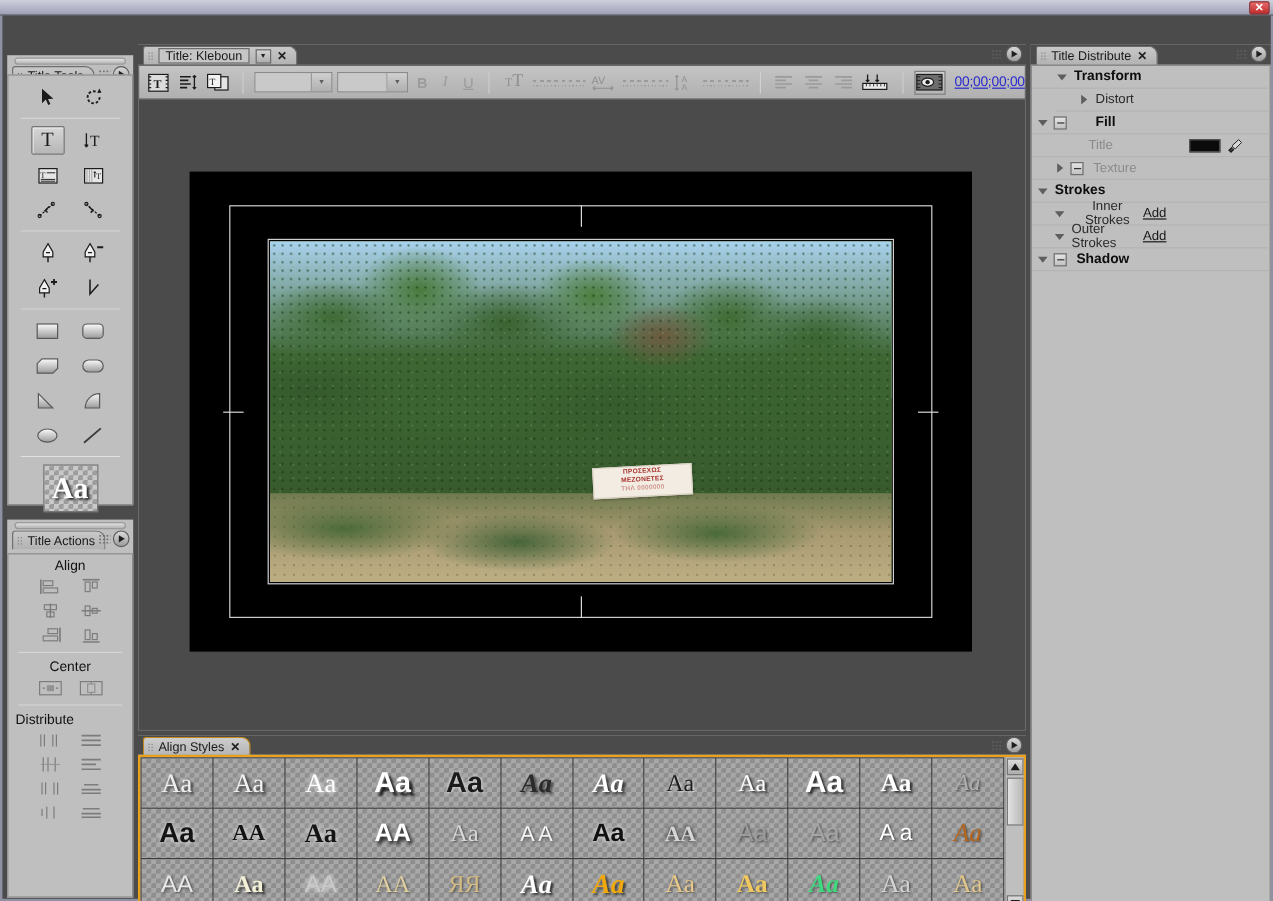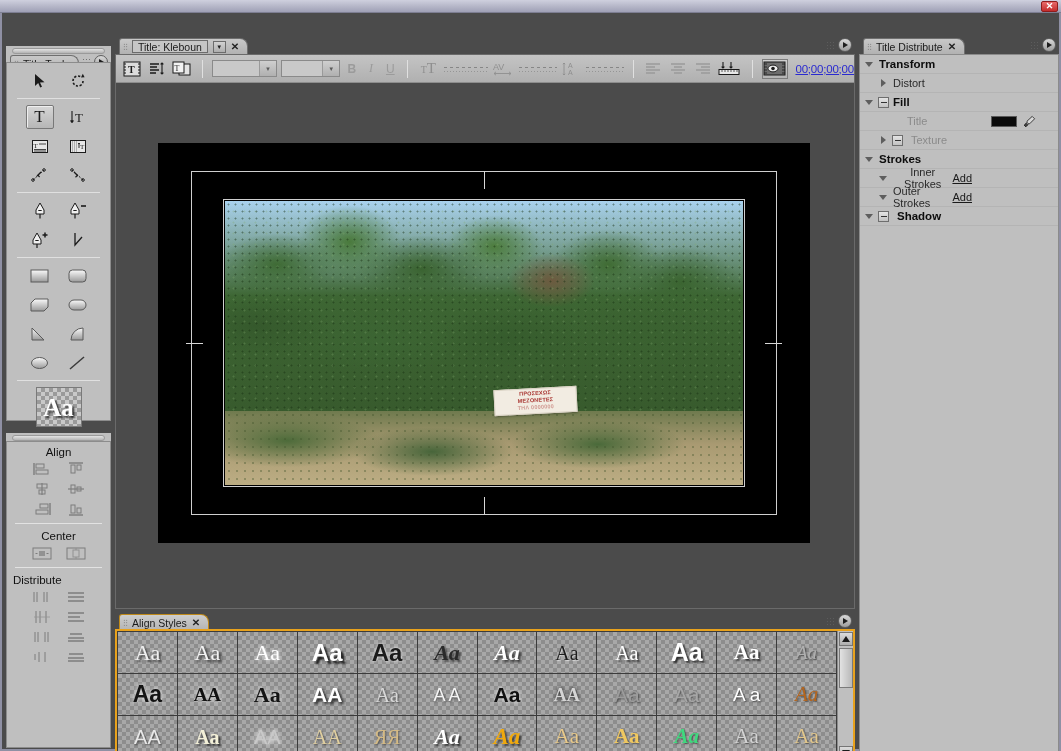--- a/index.html
+++ b/index.html
@@ -576,21 +576,21 @@
       <div class="panel-tabrow" style="background:transparent;height:16px;">
         <div class="tab">
           <span class="grip"></span>
           <span>Title Actions</span>
         </div>
         <div class="panel-menu-dots"></div>
         <div class="panel-menu">
             <span class="tri"></span>
           </div>
       </div>
-      <div class="panel-body" style="top:8px;">
+      <div class="panel-body" style="top:28px;">
 
         <div class="sect-title">Align</div>
         <div class="act-row">
           <div class="act">
             <svg width="18" height="14" viewBox="0 0 18 14">
                 <path d="M1 1 V13" stroke="#222" stroke-width="1.4"></path>
                 <rect x="3" y="2" width="8" height="4" fill="none" stroke="#222"></rect>
                 <rect x="3" y="8" width="12" height="4" fill="none" stroke="#222"></rect>
               </svg>
           </div>
@@ -996,42 +996,42 @@
           <span>Title Distribute</span>
           <span class="tabx">✕</span>
         </div>
         <div class="panel-menu-dots"></div>
         <div class="panel-menu">
             <span class="tri"></span>
           </div>
       </div>
       <div class="panel-body">
         <div id="props-rows">
+            <div class="prop-row" style="padding-left: 20px;">
+              <span class="tw">
+                <span class="tw-down"></span>
+              </span>
+              <span class="p-bold" style="margin-left: 4px;">Transform</span>
+              <span style="flex: 1 1 0%;"></span>
+            </div>
+            <div class="prop-row" style="padding-left: 18px; margin-left: 20px;">
+              <span class="tw">
+                <span class="tw-right"></span>
+              </span>
+              <span class="p-norm" style="margin-left: 4px;">Distort</span>
+              <span style="flex: 1 1 0%;"></span>
+            </div>
             <div class="prop-row" style="padding-left: 4px;">
               <span class="tw">
                 <span class="tw-down"></span>
               </span>
-              <span class="p-bold" style="margin-left: 4px;">Transform</span>
-              <span style="flex: 1 1 0%;"></span>
-            </div>
-            <div class="prop-row" style="padding-left: 18px;">
-              <span class="tw">
-                <span class="tw-right"></span>
-              </span>
-              <span class="p-norm" style="margin-left: 4px;">Distort</span>
-              <span style="flex: 1 1 0%;"></span>
-            </div>
-            <div class="prop-row" style="padding-left: 4px;">
-              <span class="tw">
-                <span class="tw-down"></span>
-              </span>
               <span class="chk" style="margin-left: 3px;">
                 <i></i>
               </span>
-              <span class="p-bold" style="margin-left: 0;">Fill</span>
+              <span class="p-bold" style="margin-left: 20px;">Fill</span>
               <span style="flex: 1 1 0%;"></span>
             </div>
             <div class="prop-row" style="padding-left: 32px;">
               <span class="tw"></span>
               <span class="p-dim" style="margin-left: 4px;">Title</span>
               <span style="flex: 1 1 0%;"></span>
               <span class="color-sw" style="background: rgb(11, 11, 11);"></span>
               <span class="eyedrop" style="margin-left: 5px; margin-right: 22px;">
                 <svg width="13" height="13" viewBox="0 0 13 13">
                   <path d="M9.2 1.4 L11.6 3.8 L6.6 8.8 L5.4 8.6 L4.2 7.4 L4 6.2 Z" fill="#d9d9d9" stroke="#1b1b1b" stroke-width=".8"></path>

